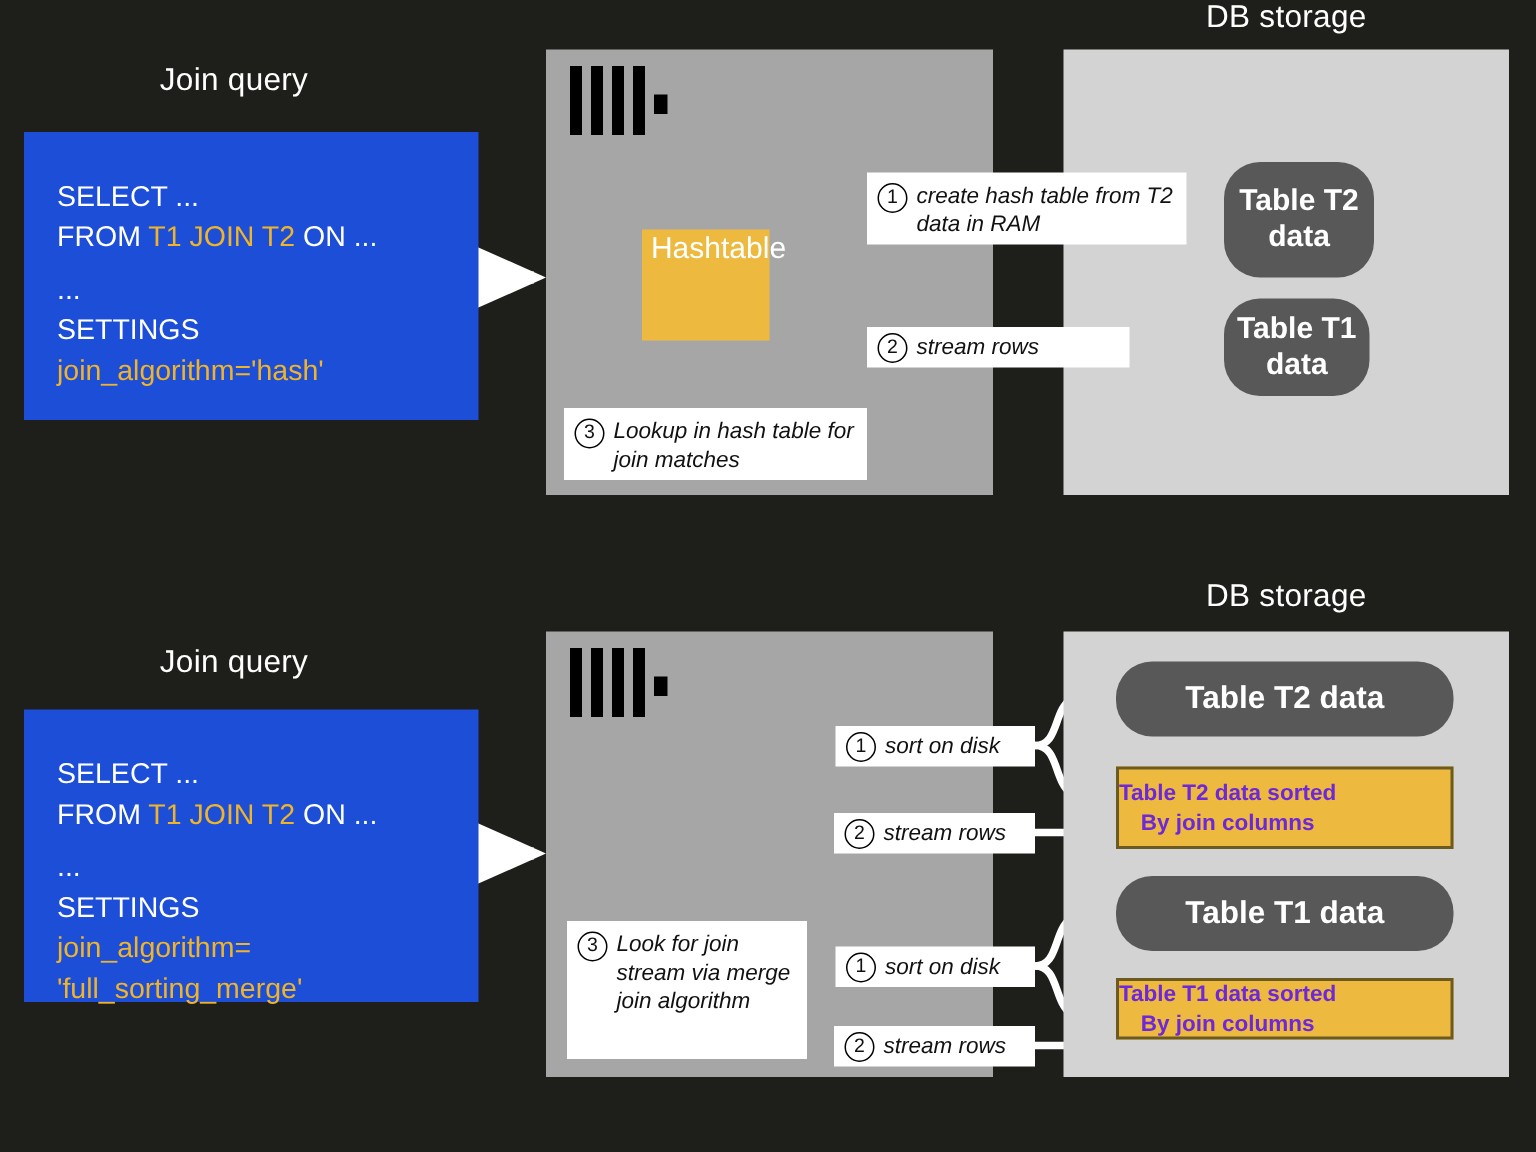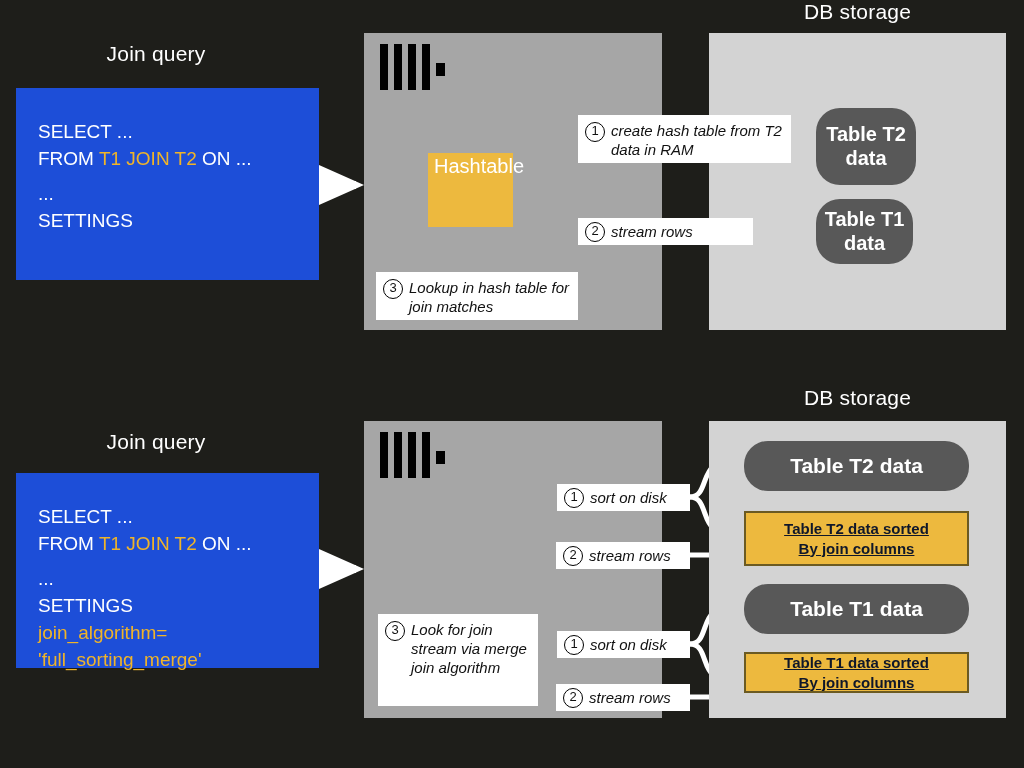--- a/index.html
+++ b/index.html
@@ -88,30 +88,28 @@
     font-weight: bold;
     line-height: 1.18;
     border-radius: 24px;
   }
   .table-box.big  { font-size: 21px; }
   .table-box.tall { font-size: 20px; }
 
   .sorted-box {
     background: #edb93e;
     border: 2px solid #6b5a22;
-    color: #0f172a;
+    color: #6d28d9;
     box-sizing: border-box;
     display: flex;
     align-items: center;
-    justify-content: center;
     text-align: center;
     font-weight: bold;
     font-size: 15px;
     line-height: 1.3;
-    text-decoration: underline;
   }
 
   
   .hash-box {
     background: #edb93e;
     color: #ffffff;
     box-sizing: border-box;
     display: flex;
     flex-direction: row;
     justify-content: center;
@@ -215,20 +213,21 @@
   <div class="abs heading" style="left:40px; top:42px; width:232px;">Join query</div>
 
   <div class="abs heading" style="left:709px; top:0px; width:297px;">DB storage</div>
 
   <div class="abs query-box" style="left:16px; top:88px; width:303px; height:192px;">
     <div class="query-line">SELECT ...</div>
     <div class="query-line"><span>FROM </span><span class="kw-orange">T1 JOIN T2</span><span> ON ...</span></div>
     <div class="query-gap"></div>
     <div class="query-line">...</div>
     <div class="query-line">SETTINGS</div>
+    <div class="query-line orange">join_algorithm='hash'</div>
   </div>
 
   <div class="abs server-panel" style="left:364px; top:33px; width:298px; height:297px;"></div>
 
   <div class="abs ch-logo" style="left:380px; top:44px; width:70px; height:47px;">
     <div class="ch-bar" style="left:0px;"></div>
     <div class="ch-bar" style="left:14px;"></div>
     <div class="ch-bar" style="left:28px;"></div>
     <div class="ch-bar" style="left:42px;"></div>
     <div class="ch-dot" style="left:56px; top:19px;"></div>

